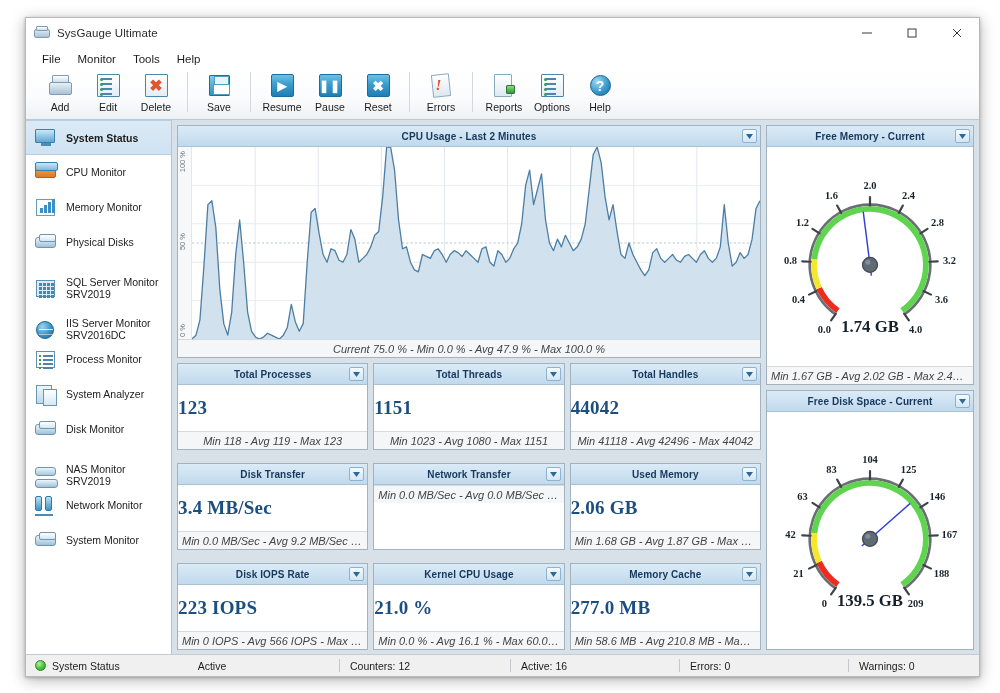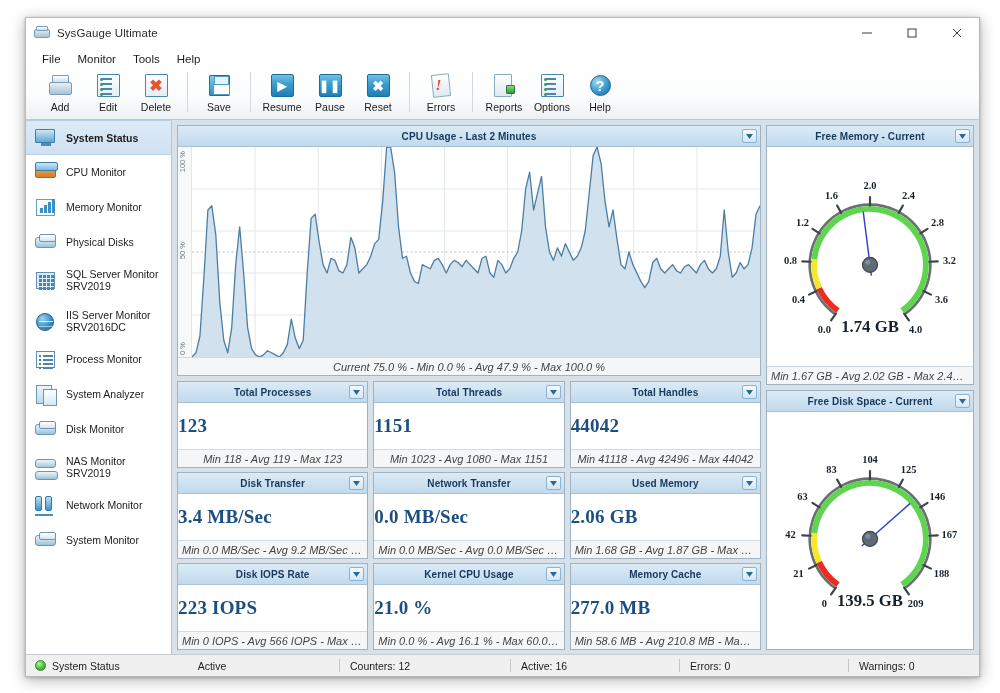--- a/index.html
+++ b/index.html
@@ -174,21 +174,21 @@
   .side-item {
     display: flex; align-items: center;
     height: 35px; padding-left: 7px;
     border-bottom: 1px solid transparent;
   }
   .side-item.selected {
     background: linear-gradient(#dceaf6,#cfe2f2);
     border-top: 1px solid #b6cfe4;
     border-bottom: 1px solid #b6cfe4;
   }
-  .side-item.tall { height: 41px; }
+  .side-item.tall { height: 41px; align-items: flex-end; }
   .side-ico { width: 26px; height: 24px; flex: 0 0 auto; position: relative; margin-right: 7px; }
   .side-label {
     font-size: 10.5px; color: #1c1c1c; line-height: 12px;
     white-space: pre-line;
   }
   .side-item.selected .side-label { font-weight: bold; }
 
   
   .s-mon {
     position:absolute; left:2px; top:3px; width:20px; height:14px;
@@ -324,21 +324,21 @@
   .y-lab {
     position: absolute; left: 0; width: 14px;
     font-size: 7.5px; color: #6b7378;
     writing-mode: vertical-rl; transform: rotate(180deg);
     text-align: center; white-space: nowrap;
   }
   .plot { flex: 1 1 auto; position: relative; background: #ffffff; overflow: hidden; }
   .plot svg { position: absolute; inset: 0; width: 100%; height: 100%; }
 
   
-  .tiles { flex: 0 0 auto; display: flex; flex-direction: column; gap: 4px; }
+  .tiles { flex: 0 0 auto; display: flex; flex-direction: column; gap: 13px; }
   .tile-row { display: flex; gap: 5px; height: 87px; }
   .tile { flex: 1 1 0; min-width: 0; }
   .tile .panel-body { display: flex; align-items: center; }
   .tile-value {
     font-size: 19px; font-weight: bold; color: #1c4e80;
     font-family: "Liberation Serif", serif;
     letter-spacing: .2px;
   }
 
   
@@ -745,23 +745,20 @@
                 </div>
               </div>
               <div class="panel tile">
                 <div class="panel-head">
                   <span class="panel-title">Network Transfer</span>
                   <span class="panel-drop">
                     <svg width="7" height="5" viewBox="0 0 7 5">
                       <path d="M0 0 L7 0 L3.5 5 Z" fill="#2c6a95"></path>
                     </svg>
                   </span>
-                </div>
-                <div class="panel-body">
-                  <span class="tile-value">0.0 MB/Sec</span>
                 </div>
                 <div class="panel-foot">
                   <span class="foot-text">Min 0.0 MB/Sec - Avg 0.0 MB/Sec - Max...</span>
                 </div>
               </div>
               <div class="panel tile">
                 <div class="panel-head">
                   <span class="panel-title">Used Memory</span>
                   <span class="panel-drop">
                     <svg width="7" height="5" viewBox="0 0 7 5">

